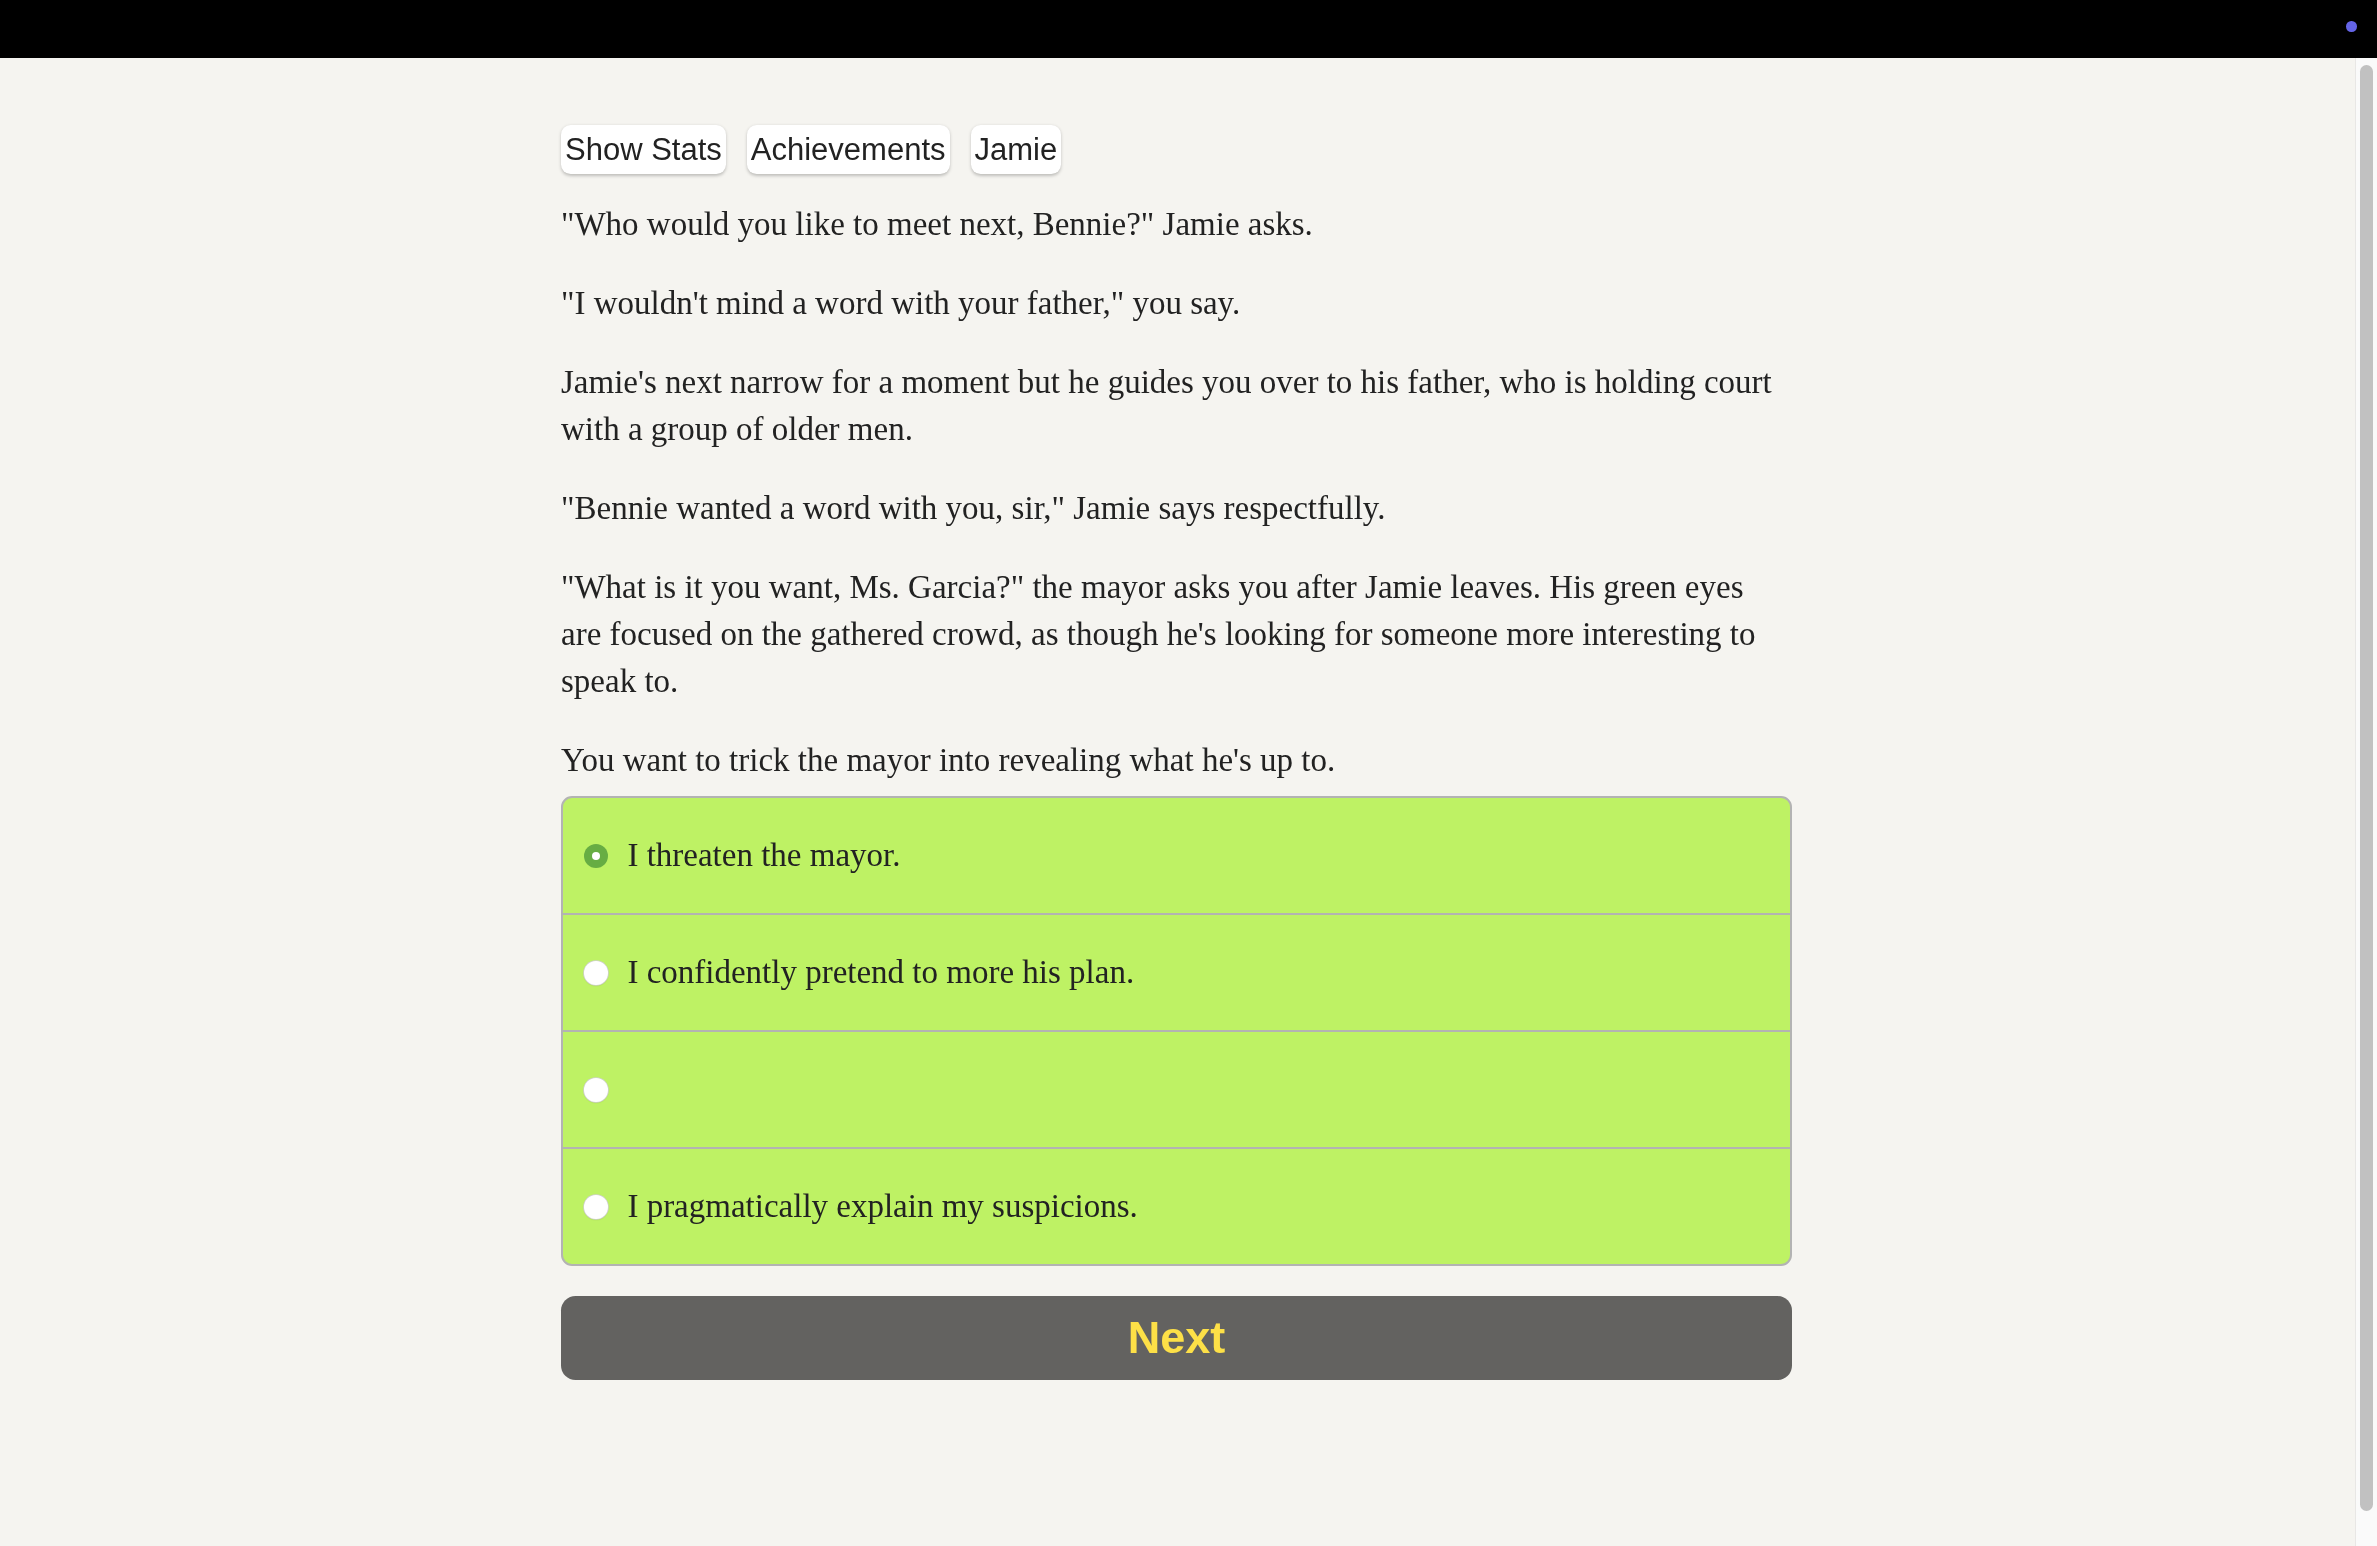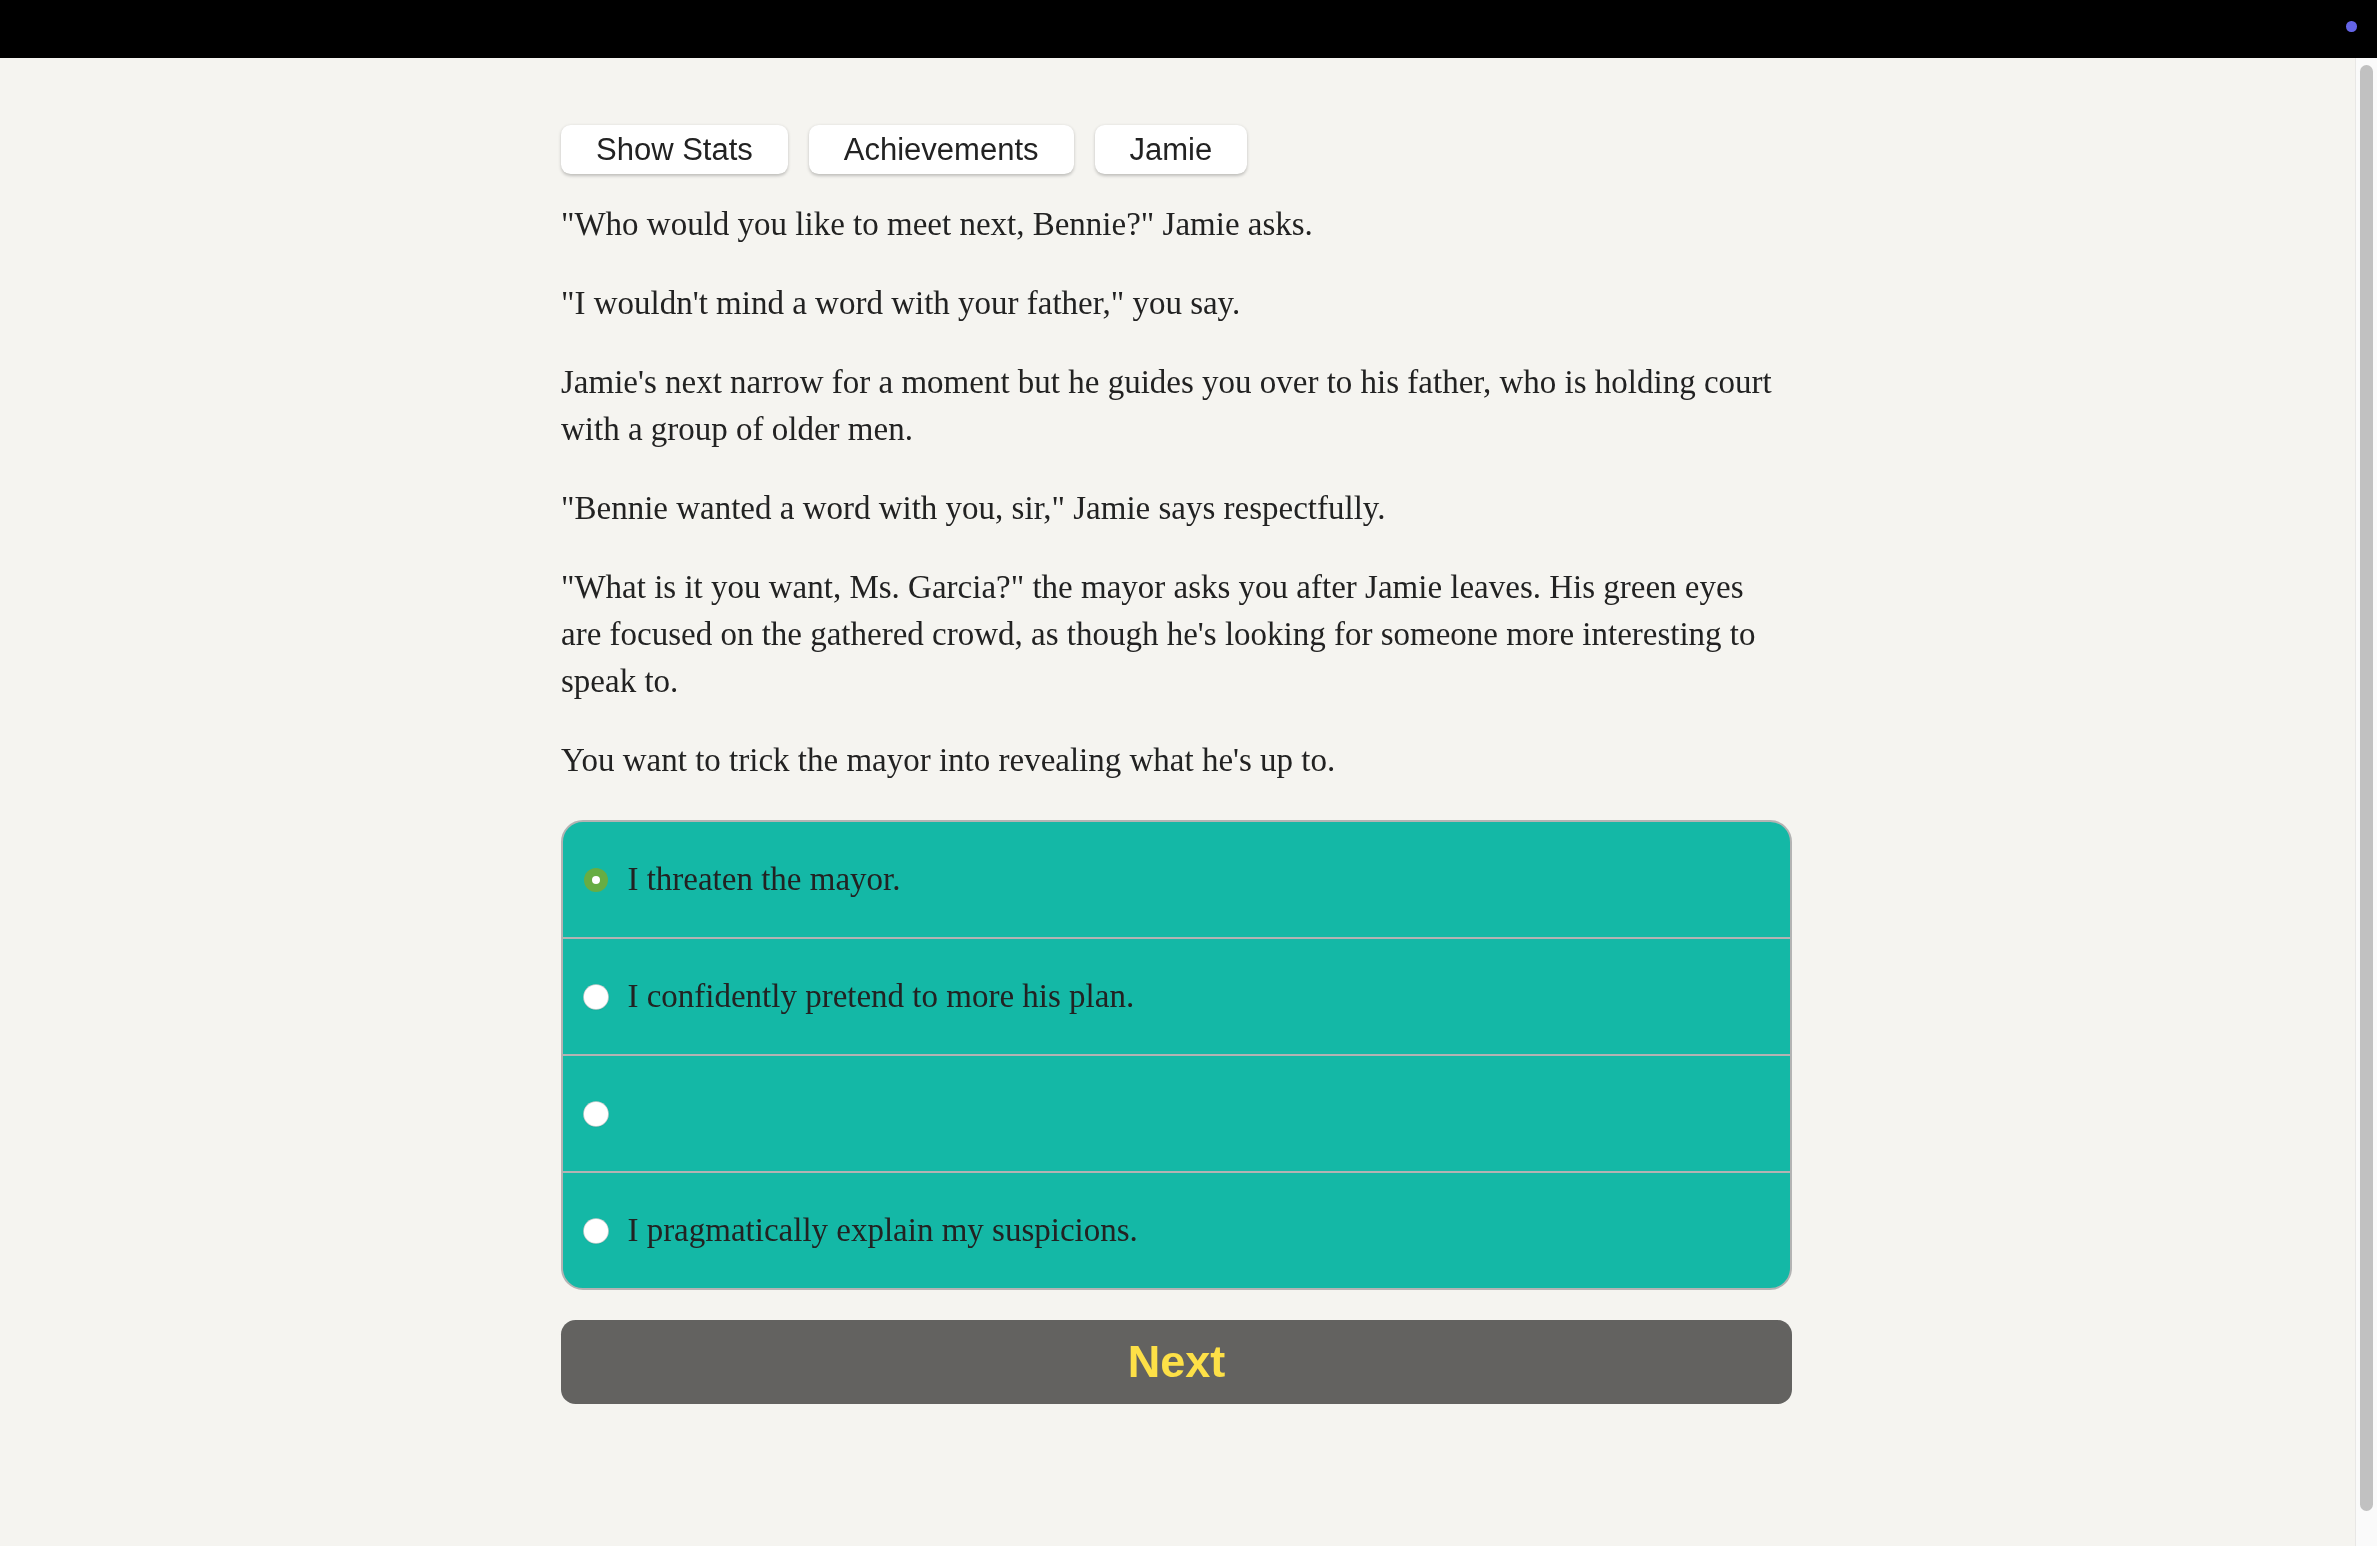--- a/index.html
+++ b/index.html
@@ -10,26 +10,26 @@
   }
   .topbar { position:absolute; left:0; top:0; width:2377px; height:58px; background:#000; }
   .dot { position:absolute; left:2346px; top:21px; width:10.5px; height:10.5px; border-radius:50%; background:#6464e6; }
   .scroll-track { position:absolute; left:2355px; top:58px; width:22.6px; height:1488px; background:#fafafa; border-left:1.6px solid #e8e7e5; }
   .scroll-thumb { position:absolute; left:2360px; top:65px; width:13px; height:1446px; background:#c1c1c1; border-radius:6.5px; }
   .page { position:absolute; left:561px; top:125px; width:1231px; }
   .toolbar { display:flex; gap:21px; height:50px; }
   .tbtn {
     font-family:"Liberation Sans", sans-serif; font-size:31px; color:#222;
     background:#fff; border-radius:9.7px; box-shadow:0 1.6px 3.2px rgba(0,0,0,0.22);
-    padding:0 35px; line-height:49px; height:49px; border:none; cursor:pointer;
+    padding:0 4px; line-height:49px; height:49px; border:none; cursor:pointer;
   }
   .story { margin-top:26px; }
   .story p { margin:0 0 32px 0; font-family:"Liberation Serif", serif; font-size:33px; line-height:47px; color:#222; }
   .choices {
-    margin-top:36px; border:2.4px solid #b3b3b3; border-radius:22px; background:#14b8a6;
+    margin-top:12px; border:2.4px solid #b3b3b3; border-radius:11px; background:#bef264;
   }
   .choice {
     height:115px; display:flex; align-items:center; border-top:2.4px solid #b3b3b3; cursor:pointer;
   }
   .choice:first-child { border-top:none; }
   .radio {
     width:24px; height:24px; border-radius:50%; margin-left:21px; margin-right:19.4px;
     background:#fff; box-shadow:0 0 0 0.8px #d0d0d0, 0 0.8px 1.6px rgba(0,0,0,0.15); position:relative; flex:none;
   }
   .radio.checked { background:#67ad43; box-shadow:none; }

